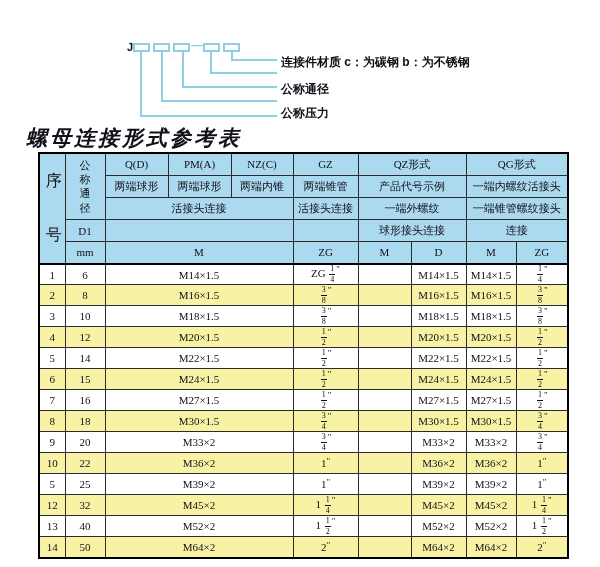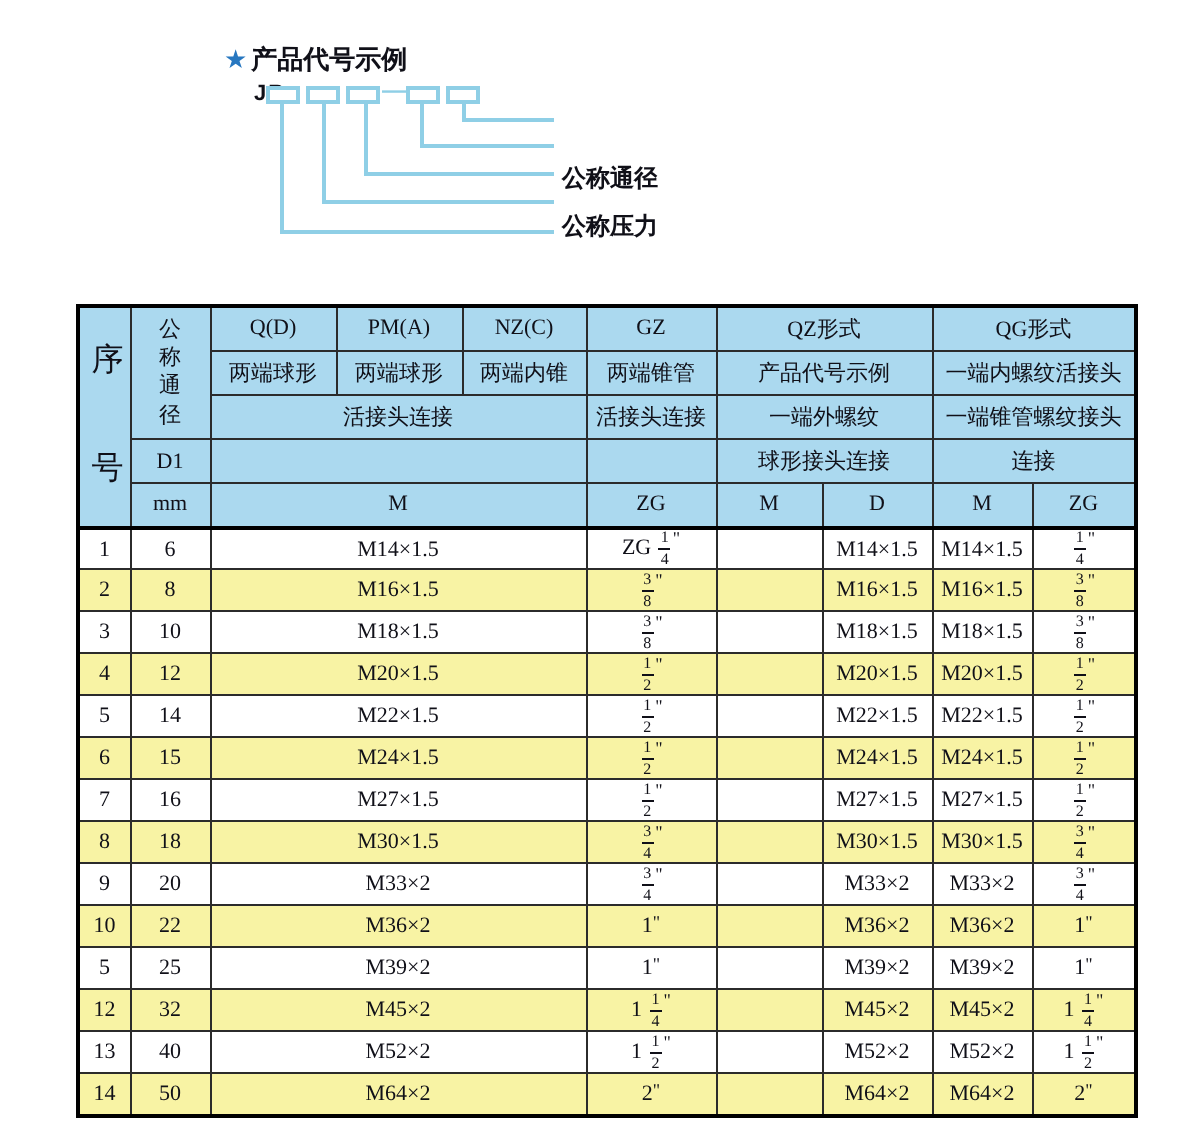--- a/index.html
+++ b/index.html
@@ -42,42 +42,41 @@
   .frac .fn{border-bottom:1px solid currentColor;padding:0 1px 1px;}
   .frac .fd{padding-top:1px;}
   .inch{vertical-align:top;font-size:9px;line-height:1;}
 </style>
 </head>
 <body>
 
 <div class="page">
 
   <div class="diagram">
-    <div class="dg-title">
-      <span class="star">★</span><span>产品代号示例</span>
-    </div>
     <div class="code-prefix">JR</div>
 
     <div class="code-box" style="left:133px"></div>
     <div class="code-box" style="left:153px"></div>
     <div class="code-box" style="left:173px"></div>
     <div class="code-dash">—</div>
     <div class="code-box" style="left:203px"></div>
     <div class="code-box" style="left:223px"></div>
 
     <div class="conn" style="left:231px;top:52px;width:46px;height:9px"></div>
     <div class="conn" style="left:210px;top:52px;width:67px;height:22px"></div>
     <div class="conn" style="left:182px;top:52px;width:95px;height:36px"></div>
     <div class="conn" style="left:161px;top:52px;width:116px;height:50px"></div>
     <div class="conn" style="left:140px;top:52px;width:137px;height:65px"></div>
 
+    <div class="dg-label" style="top:54px">连接件材质  c：为碳钢  b：为不锈钢</div>
     <div class="dg-label" style="top:81px">公称通径</div>
     <div class="dg-label" style="top:105px">公称压力</div>
   </div>
 
+  <div class="table-title">螺母连接形式参考表</div>
 
   <table class="nut">
     <colgroup>
       <col style="width:26px">
         <col style="width:40px">
       <col style="width:63px">
         <col style="width:63px">
         <col style="width:62px">
       <col style="width:65px">
         <col style="width:53px">

